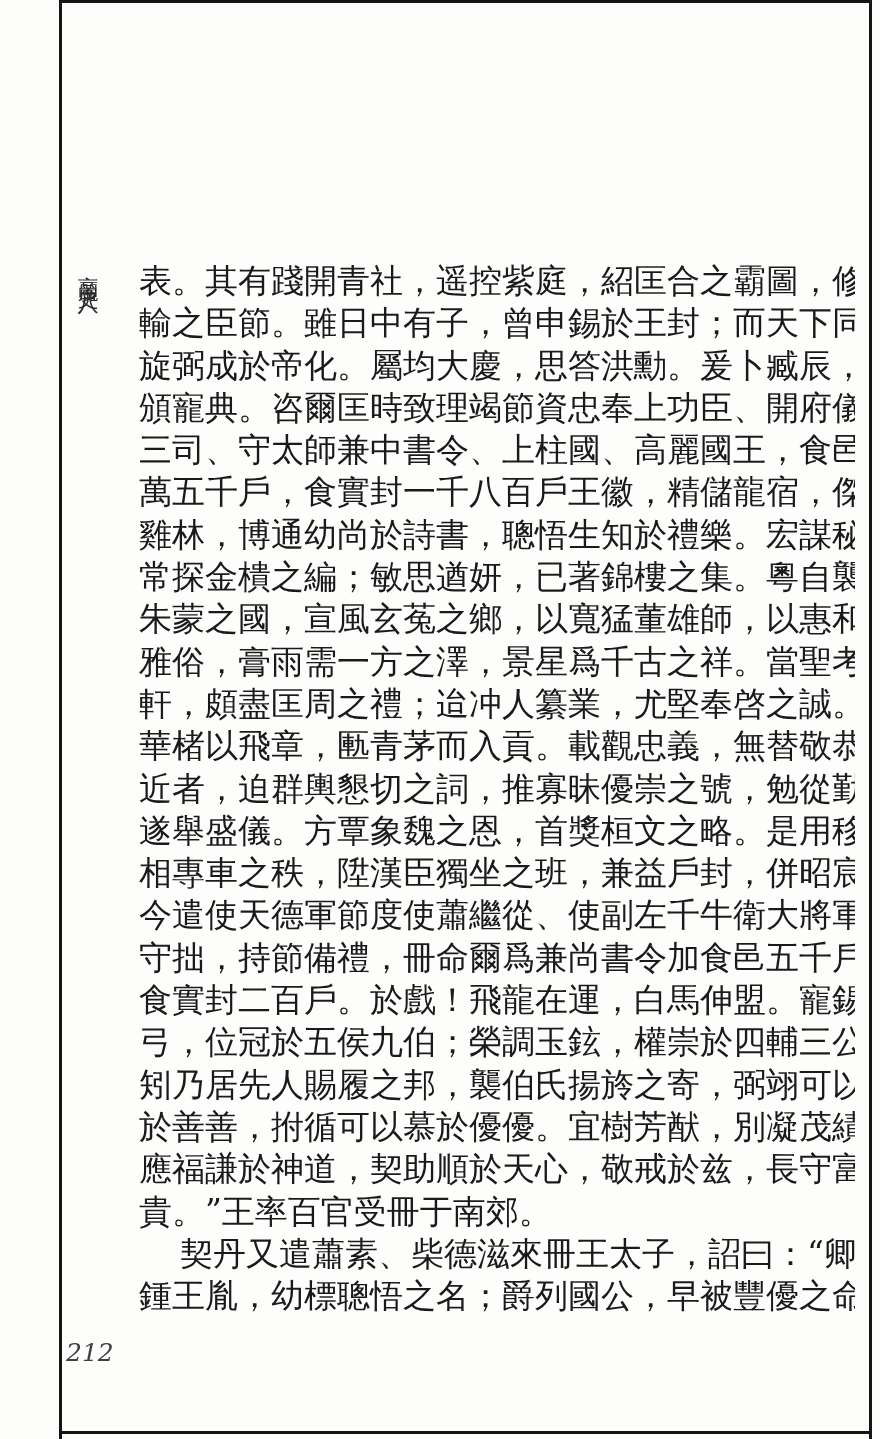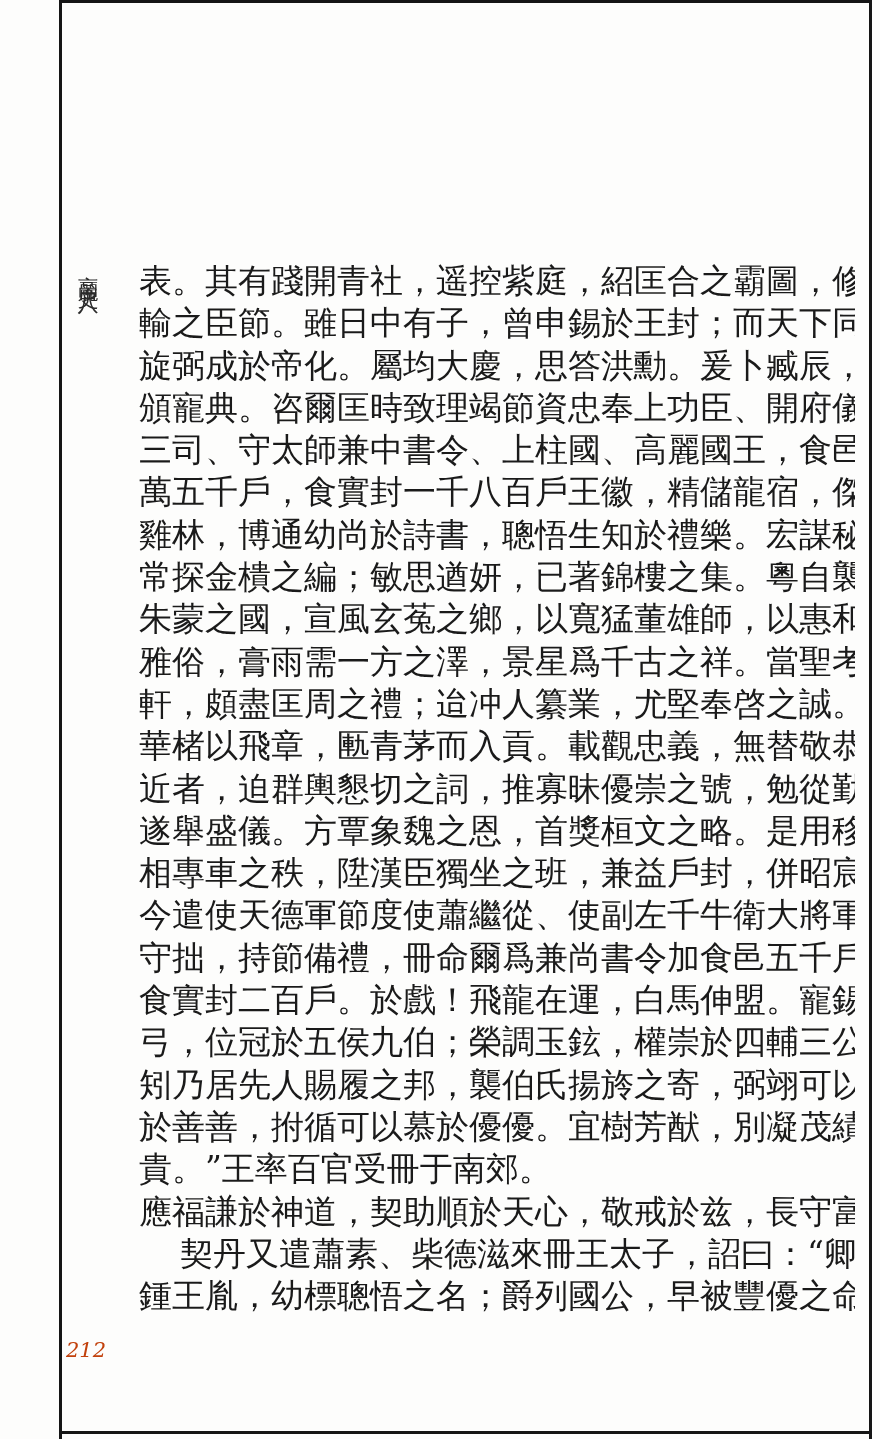--- a/index.html
+++ b/index.html
@@ -35,23 +35,23 @@
     font-size: 21px;
     letter-spacing: 6px;
     color: #2a2a2a;
   }
 
   
   .page-number {
     position: absolute;
     left: 66px;
     top: 1338px;
-    font-size: 21px;
+    font-size: 25px;
     font-style: italic;
-    color: #c2410c;
+    color: #404040;
   }
 
   
   .text-block {
     position: absolute;
     left: 139px;
     top: 260px;
     width: 716px;
     color: #1a1a1a;
     font-size: 33px;
@@ -93,21 +93,21 @@
     <div class="line">華楮以飛章，匭青茅而入貢。載觀忠義，無替敬恭。</div>
     <div class="line">近者，迫群輿懇切之詞，推寡昧優崇之號，勉從勤請，</div>
     <div class="line">遂舉盛儀。方覃象魏之恩，首獎桓文之略。是用移晉</div>
     <div class="line">相專車之秩，陞漢臣獨坐之班，兼益戶封，併昭宸獎。</div>
     <div class="line">今遣使天德軍節度使蕭繼從、使副左千牛衛大將軍王</div>
     <div class="line">守拙，持節備禮，冊命爾爲兼尚書令加食邑五千戶，</div>
     <div class="line">食實封二百戶。於戲！飛龍在運，白馬伸盟。寵錫彤</div>
     <div class="line">弓，位冠於五侯九伯；榮調玉鉉，權崇於四輔三公。</div>
     <div class="line">矧乃居先人賜履之邦，襲伯氏揚旍之寄，弼翊可以希</div>
     <div class="line">於善善，拊循可以慕於優優。宜樹芳猷，別凝茂績，</div>
+    <div class="line">應福謙於神道，契助順於天心，敬戒於兹，長守富</div>
     <div class="line">貴。”王率百官受冊于南郊。</div>
-    <div class="line">應福謙於神道，契助順於天心，敬戒於兹，長守富</div>
     <div class="line indent">契丹又遣蕭素、柴德滋來冊王太子，詔曰：“卿慶</div>
     <div class="line">鍾王胤，幼標聰悟之名；爵列國公，早被豐優之命。</div>
   </div>
 
   <div class="page-number">212</div>
 
 </div>
 
 </body></html>

